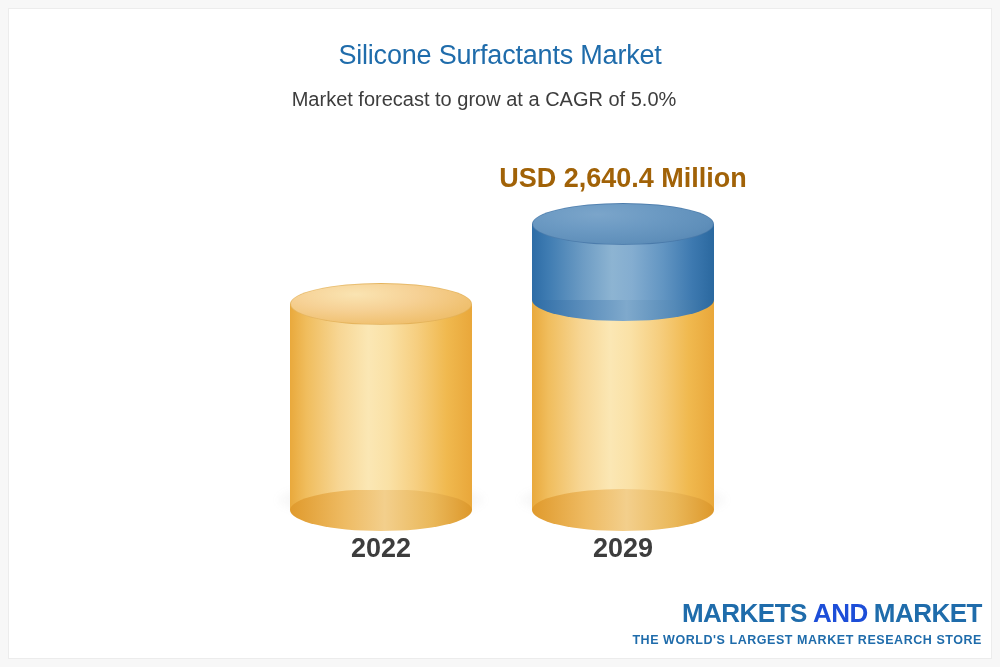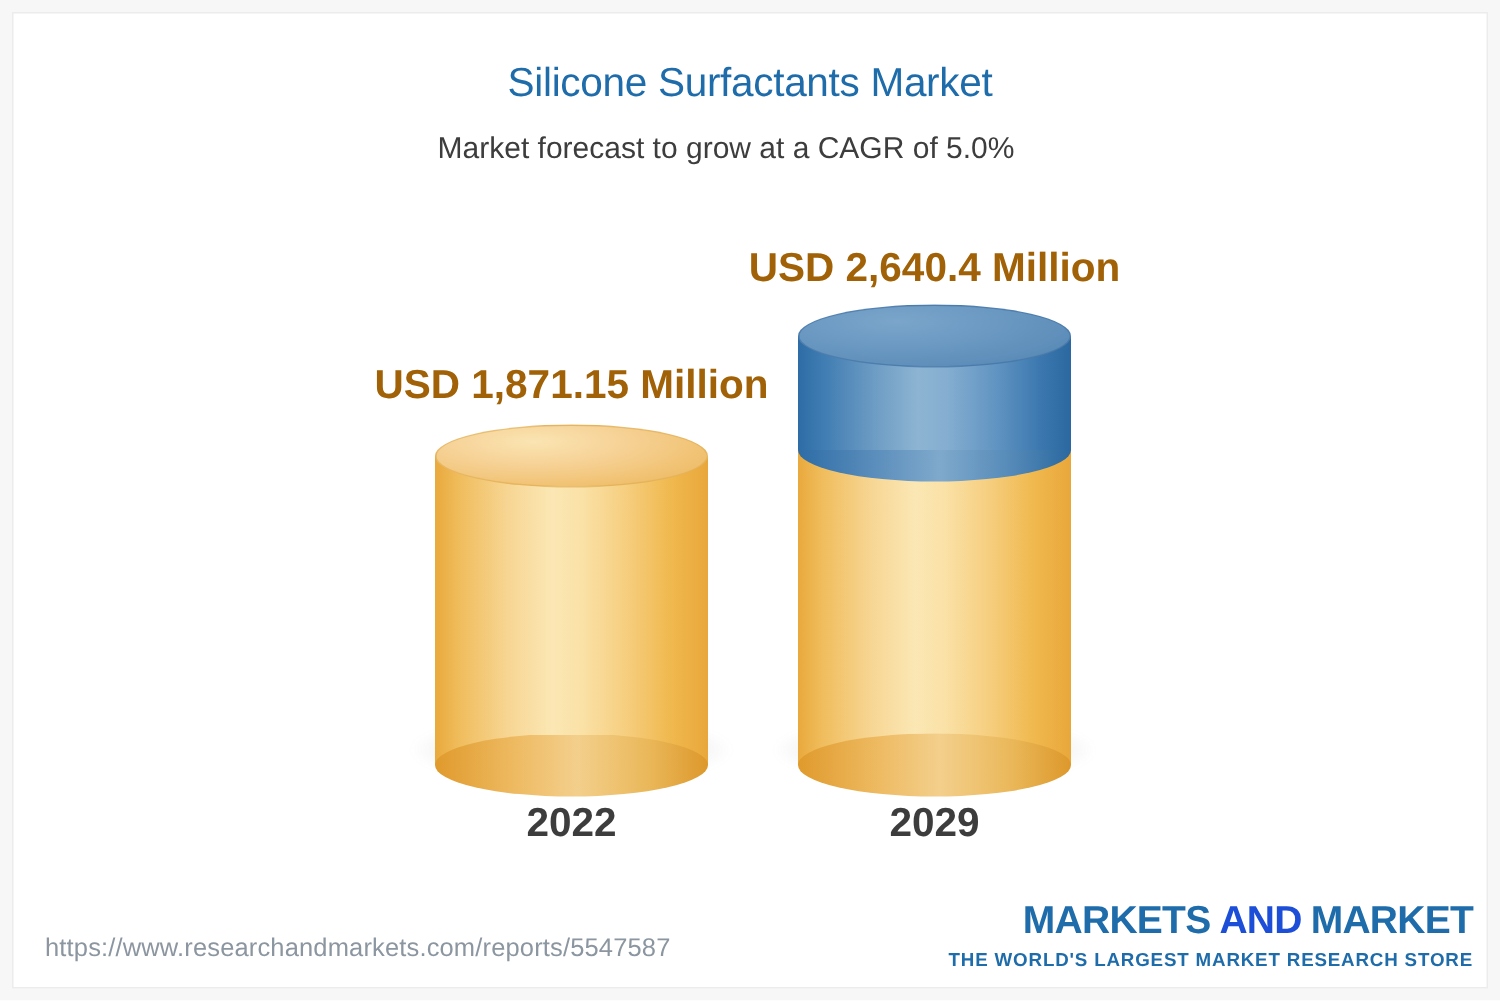--- a/index.html
+++ b/index.html
@@ -210,21 +210,20 @@
       <div class="cyl-bottom-cap bottom-yellow" style="top:206px; height:42px;"></div>
 
       <div class="cyl-side" style="top:21px; height:186px;">
         <div class="cyl-side-inner fill-yellow"></div>
       </div>
 
       <div class="cyl-top top-yellow" style="top:0px; height:42px;"></div>
     </div>
   </div>
 
-  <div class="val-label" style="left:191px; top:241px; width:380px;">USD 1,871.15 Million</div>
   <div class="cat-label" style="left:291px; top:533px; width:180px;">2022</div>
 
   <div class="cyl" style="left:532px; top:203px; width:182px; height:328px;">
     <div class="cyl-shadow" style="left:-14px; top:276px; width:210px; height:42px;"></div>
     <div class="cyl-body">
 
       <div class="cyl-side" style="top:21px; height:286px;">
         <div class="cyl-side-inner fill-yellow"></div>
       </div>
 
@@ -243,19 +242,18 @@
         <div class="cyl-side-inner fill-blue"></div>
       </div>
 
       <div class="cyl-top top-blue" style="top:0px; height:42px;"></div>
     </div>
   </div>
 
   <div class="val-label" style="left:433px; top:163px; width:380px;">USD 2,640.4 Million</div>
   <div class="cat-label" style="left:533px; top:533px; width:180px;">2029</div>
 
-  <div class="footer-url">https://www.researchandmarkets.com/reports/5547587</div>
 
   <div class="logo">
     <div class="logo-main"><span>MARKETS</span><span class="logo-and" style="margin:0 6px;">AND</span><span>MARKET</span></div>
     <div class="logo-tag">THE WORLD'S LARGEST MARKET RESEARCH STORE</div>
   </div>
 </div>
 
 </body></html>

